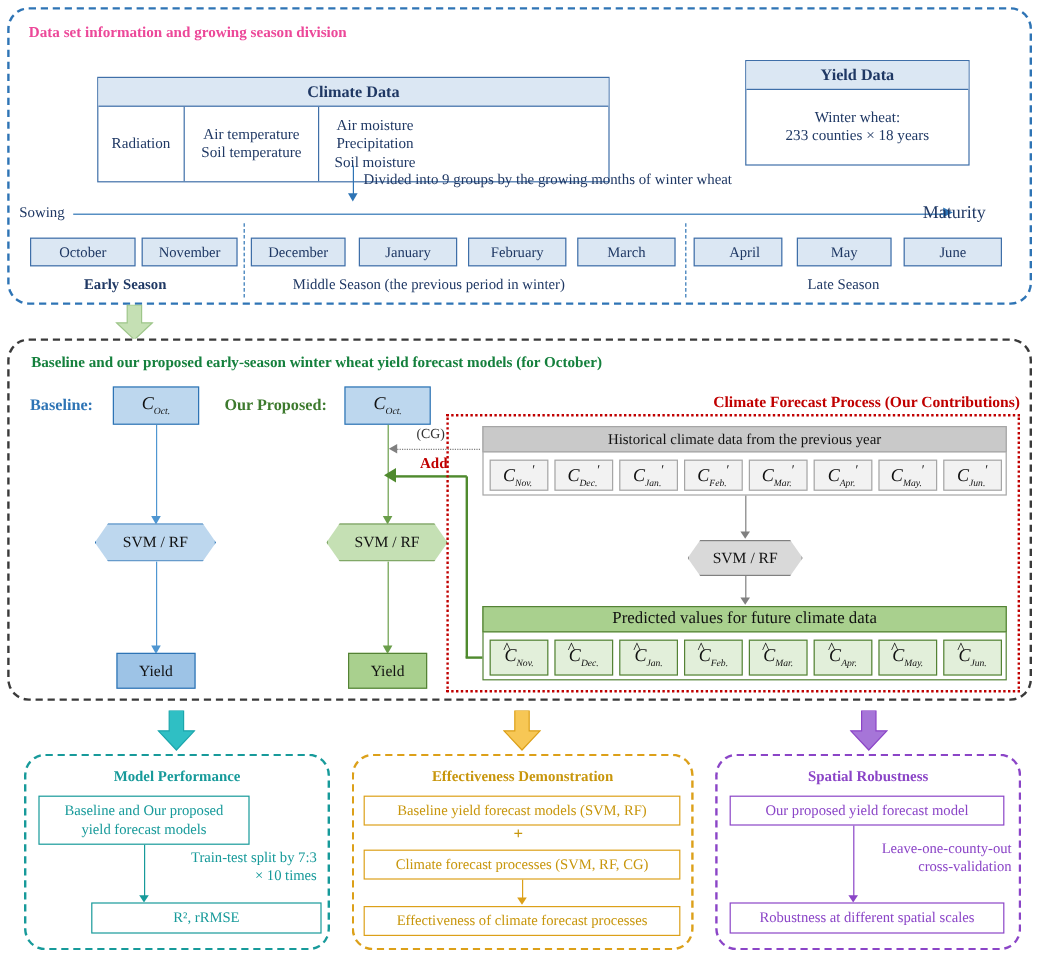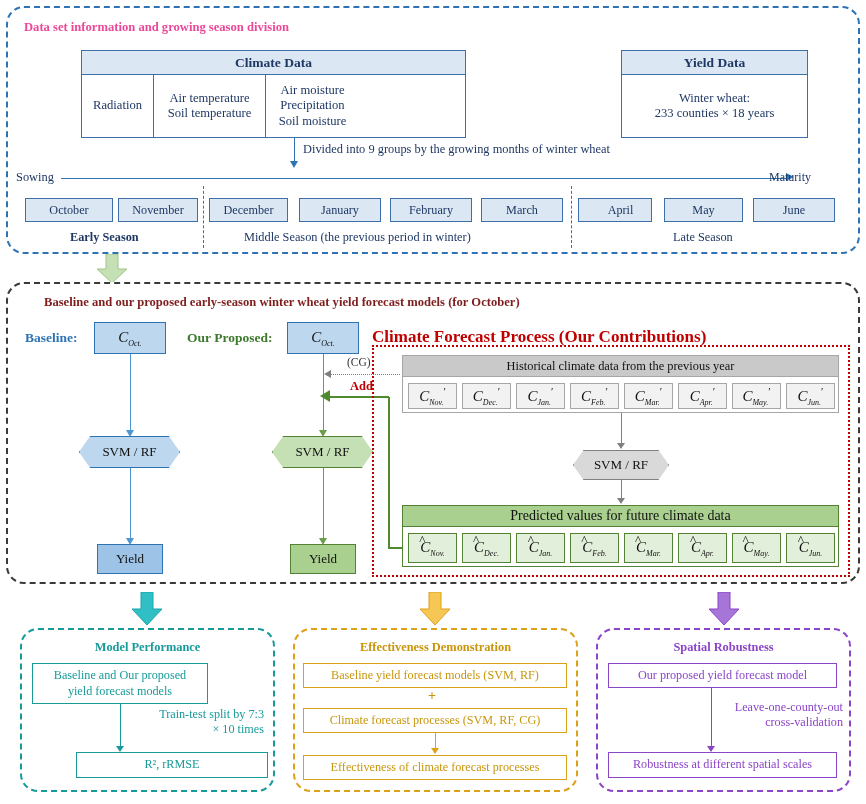--- a/index.html
+++ b/index.html
@@ -13,49 +13,49 @@
   
   .panel{position:absolute;border-radius:18px;background:#fff;box-sizing:border-box;}
   #panel-dataset{left:6px;top:6px;width:854px;height:248px;border:2.2px dashed #2e74b5;}
   #panel-models{left:6px;top:282px;width:854px;height:302px;border:2.2px dashed #3a3a3a;}
   #panel-perf{left:20px;top:628px;width:255px;height:164px;border:2.4px dashed #179a9a;}
   #panel-eff{left:293px;top:628px;width:285px;height:164px;border:2.4px dashed #dca019;}
   #panel-rob{left:596px;top:628px;width:255px;height:164px;border:2.4px dashed #8b45c7;}
 
   .panel-title{position:absolute;font-weight:bold;font-size:12.6px;white-space:nowrap;}
   #t-dataset{left:24px;top:20px;color:#ec4899;}
-  #t-models{left:44px;top:295px;color:#7f1d1d;}
+  #t-models{left:26px;top:295px;color:#15803d;}
 
   
   .tbl{position:absolute;border:1px solid #3f6fa8;box-sizing:border-box;}
   .tbl-head{background:#dbe7f3;border-bottom:1px solid #3f6fa8;font-weight:bold;font-size:13.5px;
             display:flex;align-items:center;justify-content:center;color:#1f3864;box-sizing:border-box;}
   .tbl-body{display:flex;box-sizing:border-box;}
   .tcell{display:flex;flex-direction:column;align-items:center;justify-content:center;
          font-size:12.6px;line-height:1.22;color:#1f3864;box-sizing:border-box;
          border-right:1px solid #3f6fa8;padding:0 4px;}
   .tcell:last-child{border-right:none;}
 
-  #climate-table{left:81px;top:50px;width:385px;height:88px;}
+  #climate-table{left:81px;top:64px;width:427px;height:88px;}
   #climate-table .tbl-head{height:24px;}
   #climate-table .tbl-body{height:62px;}
   #yield-table{left:621px;top:50px;width:187px;height:88px;}
   #yield-table .tbl-head{height:24px;}
   #yield-table .tbl-body{height:62px;}
   #yield-table .tcell{width:100%;}
 
   
   #divide-note{position:absolute;left:303px;top:142px;font-size:12.4px;color:#1f3864;white-space:nowrap;}
 
   
   #tl-line{position:absolute;left:61px;top:178px;width:727px;height:0;border-top:1.6px solid #2e74b5;}
   #tl-arrow{position:absolute;left:786px;top:172.5px;width:0;height:0;
             border-top:4.5px solid transparent;border-bottom:4.5px solid transparent;border-left:8px solid #2e74b5;}
   #lbl-sowing{position:absolute;left:16px;top:170px;font-size:12.4px;}
-  #lbl-maturity{position:absolute;left:769px;top:170px;font-size:12px;}
+  #lbl-maturity{position:absolute;left:769px;top:170px;font-size:15px;}
 
   .vdash{position:absolute;border-left:1.4px dashed #2e74b5;}
   #vd1{left:203px;top:186px;height:62px;}
   #vd2{left:571px;top:186px;height:62px;}
 
   .month{position:absolute;top:198px;height:24px;background:#dbe7f3;border:1px solid #3f6fa8;
          display:flex;align-items:center;justify-content:center;font-size:12.2px;color:#1f3864;box-sizing:border-box;}
 
   .season{position:absolute;top:230px;font-size:12.3px;color:#1f3864;white-space:nowrap;}
   .season.b{font-weight:bold;}
@@ -85,22 +85,22 @@
 
   
   .cnot{font-style:italic;font-size:15px;color:#111;font-family:"Liberation Serif",serif;position:relative;}
   .cnot sub{font-size:8px;font-style:italic;}
   .cprime{font-size:11px;vertical-align:super;font-style:normal;}
   .hatwrap{position:relative;display:inline-block;}
   .hatwrap .hat{position:absolute;left:-1px;top:-7px;font-size:13px;font-style:normal;}
 
   
   #cfp-box{position:absolute;left:372px;top:345px;width:478px;height:232px;border:2px dotted #c00000;box-sizing:border-box;}
-  #cfp-title{position:absolute;left:372px;top:327px;width:478px;text-align:left;
-             font-weight:bold;font-size:17px;color:#c00000;}
+  #cfp-title{position:absolute;left:372px;top:327px;width:478px;text-align:right;
+             font-weight:bold;font-size:13px;color:#c00000;}
 
   #hist-band{position:absolute;left:402px;top:355px;width:437px;height:58px;background:#fff;border:1px solid #a6a6a6;box-sizing:border-box;}
   #hist-head{position:absolute;left:402px;top:355px;width:437px;height:22px;background:#c9c9c9;border:1px solid #a6a6a6;
              display:flex;align-items:center;justify-content:center;font-size:12.4px;color:#111;box-sizing:border-box;}
   .cbox-g{position:absolute;top:383px;height:26px;background:#f2f2f2;border:1px solid #a6a6a6;box-sizing:border-box;
           display:flex;align-items:center;justify-content:center;}
 
   #pred-band{position:absolute;left:402px;top:505px;width:437px;height:62px;background:#fff;border:1px solid #548235;box-sizing:border-box;}
   #pred-head{position:absolute;left:402px;top:505px;width:437px;height:22px;background:#a9d08e;border:1px solid #548235;
              display:flex;align-items:center;justify-content:center;font-size:14px;color:#111;box-sizing:border-box;}

